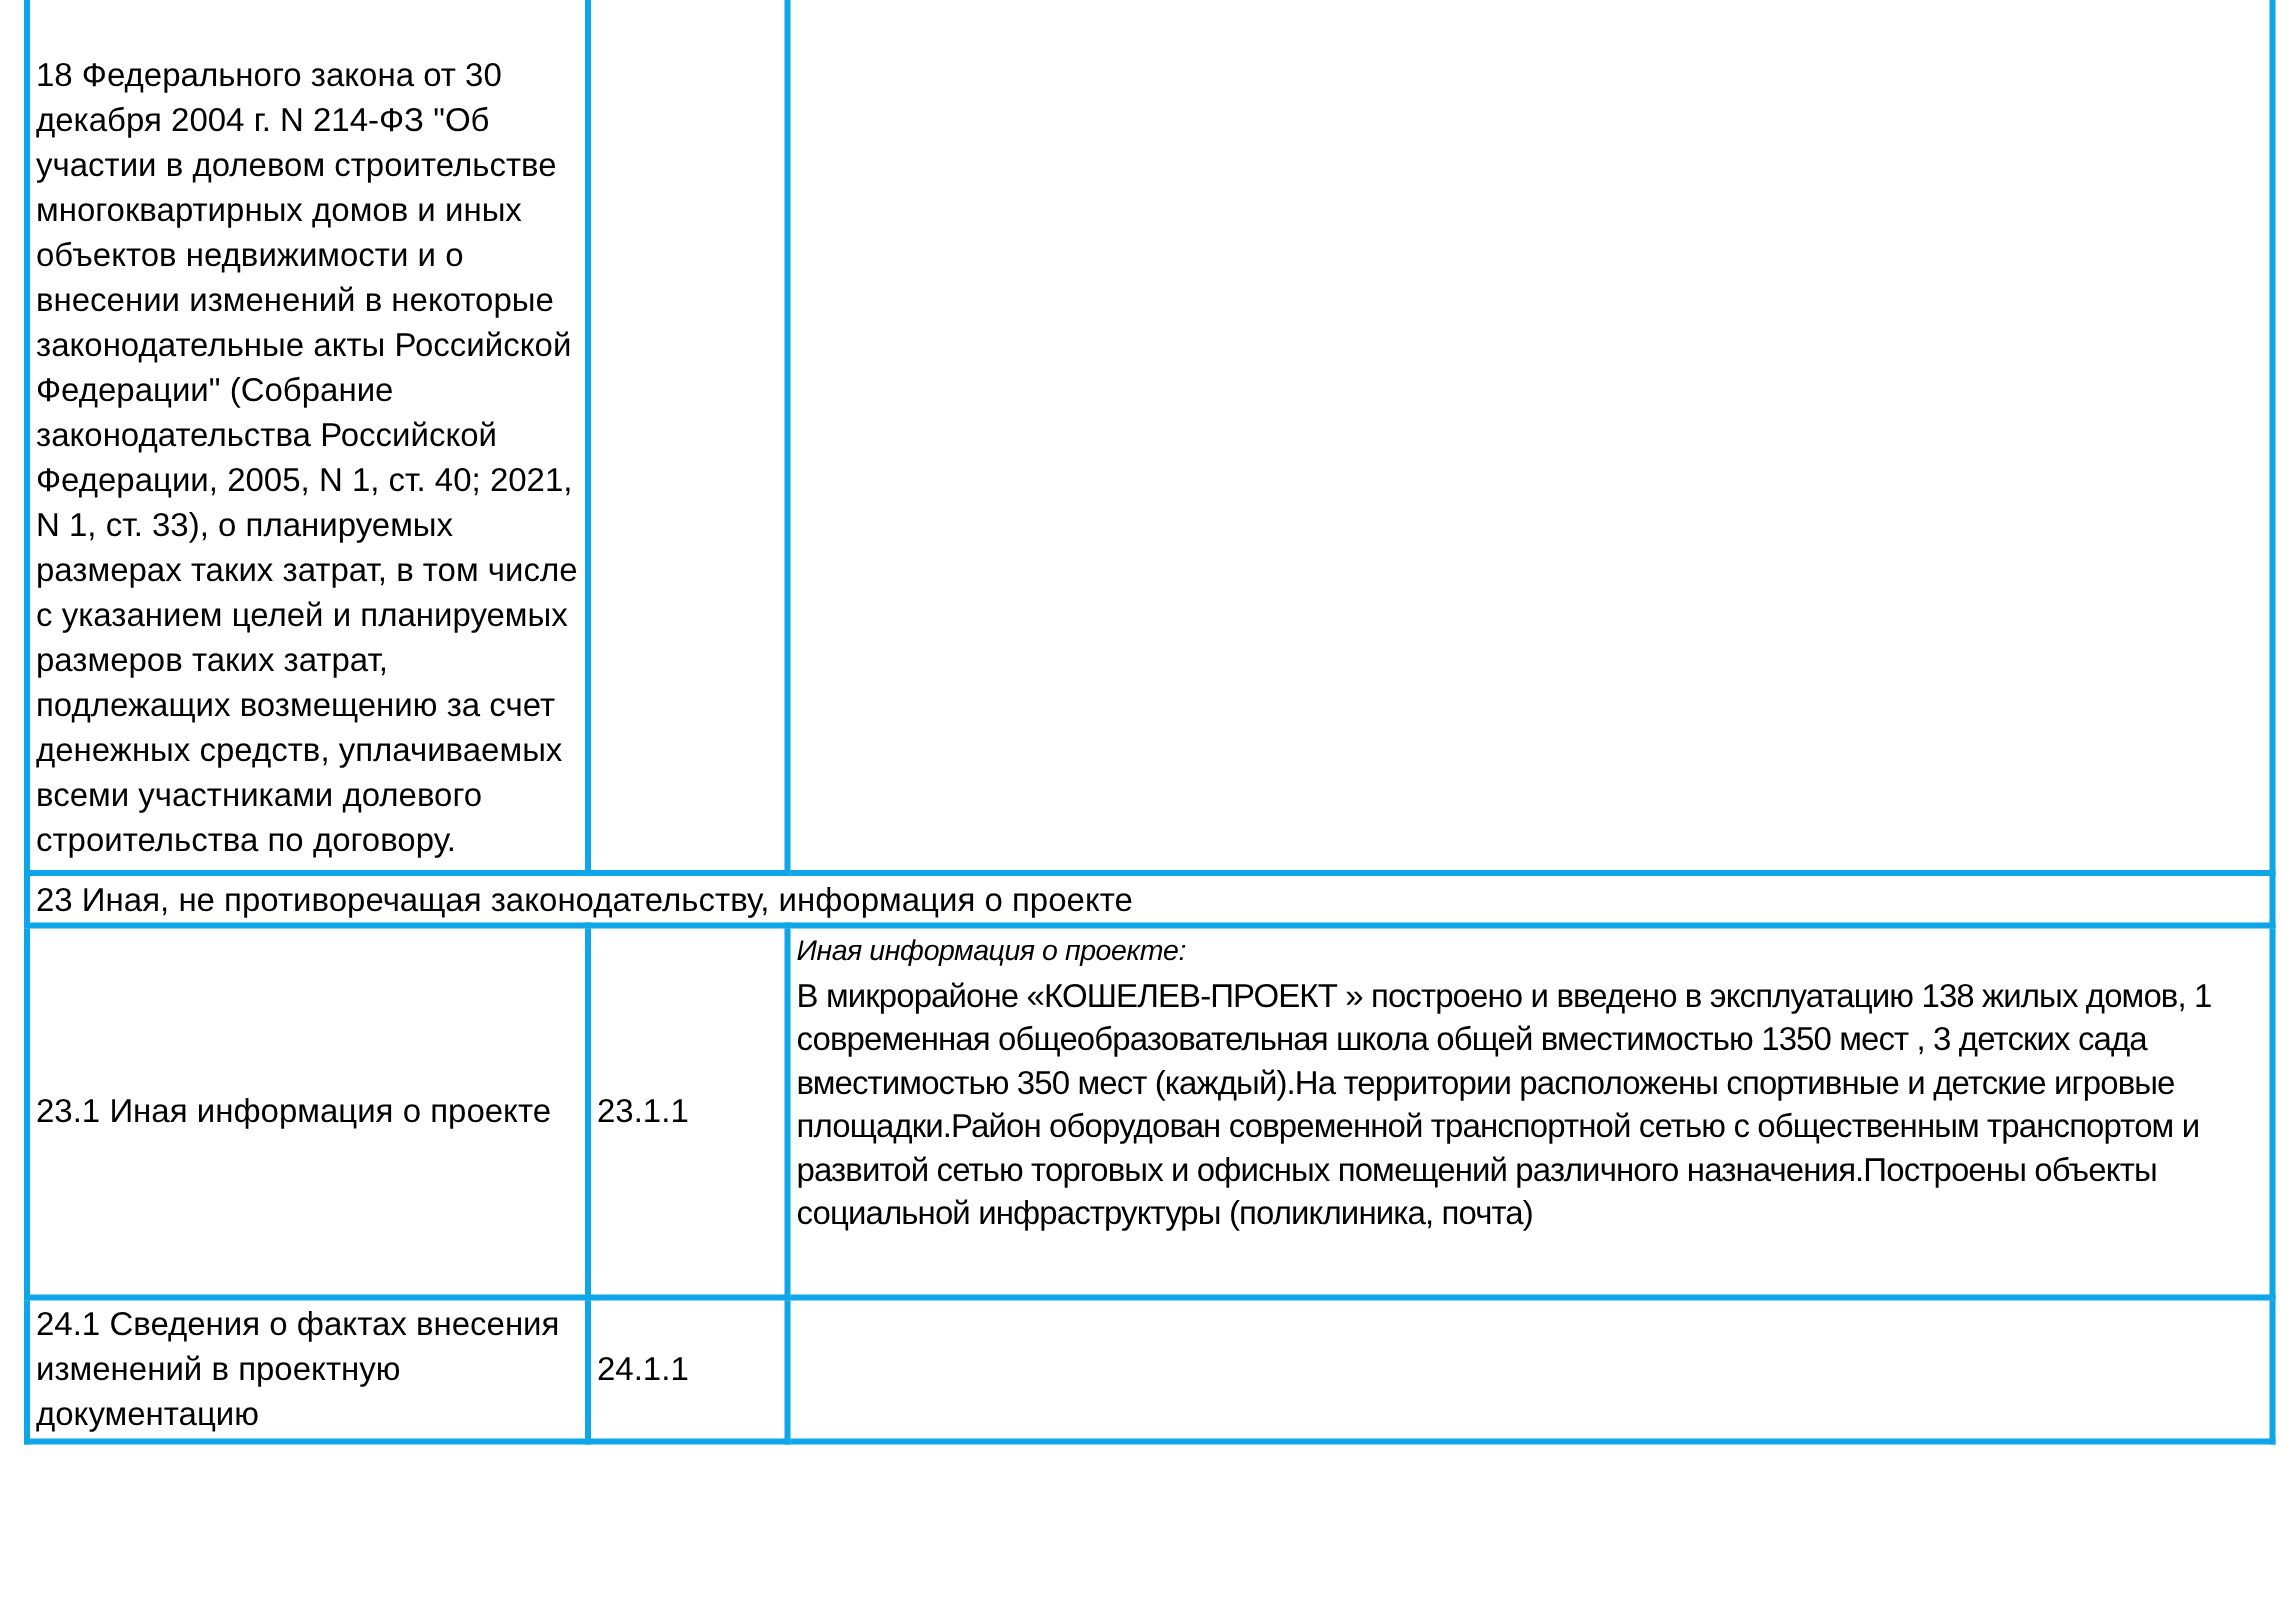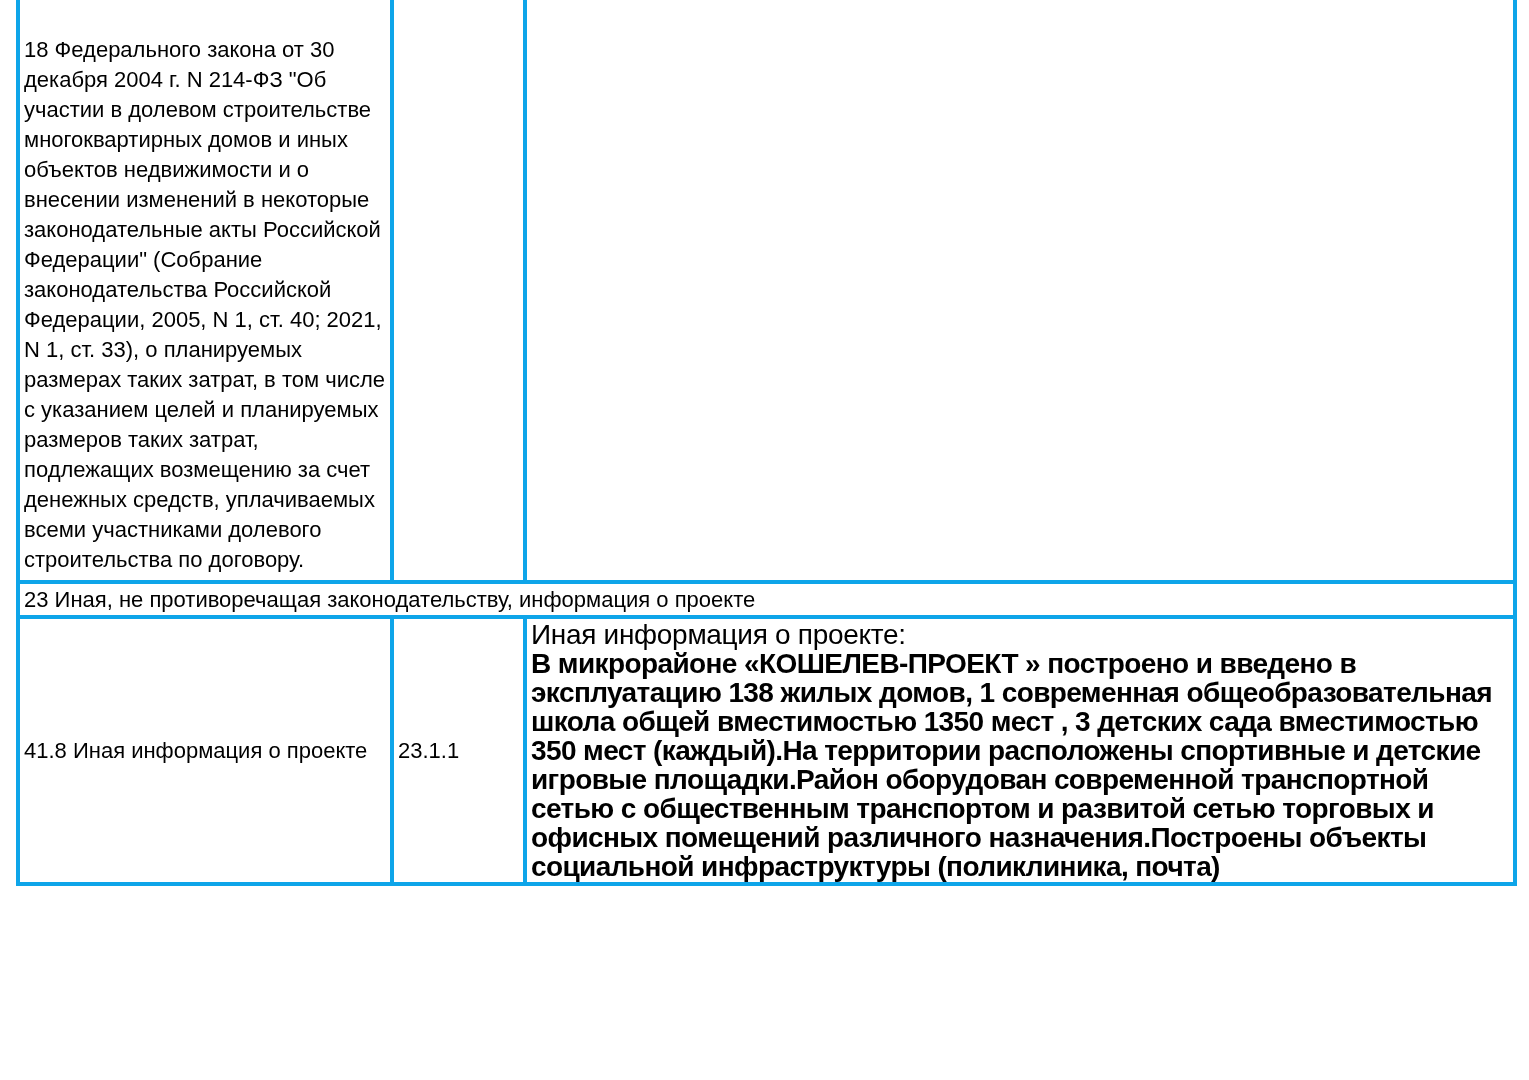--- a/index.html
+++ b/index.html
@@ -52,28 +52,29 @@
   }
   tr.row-23-1 td.cell {
     height: 242px;
   }
   tr.row-24-1 td.cell {
     height: 90px;
   }
   .va-top { vertical-align: top !important; }
   .value-cell { padding-top: 2px; }
   .value-intro {
-    font-size: 28px;
+    font-size: 19px;
     line-height: 29px;
     letter-spacing: -0.3px;
+    font-style: italic;
   }
   .value-bold {
-    font-size: 28px;
+    font-size: 22px;
     line-height: 29px;
-    font-weight: bold;
+    font-weight: normal;
     letter-spacing: -0.6px;
   }
 </style>
 </head>
 <body>
 
 <div class="page">
   <table class="doc-table">
     <colgroup>
       <col style="width:374px">
@@ -92,24 +93,31 @@
       <td class="cell">
         <span></span>
       </td>
     </tr>
 
     <tr class="row-section">
       <td class="cell" colspan="3">23 Иная, не противоречащая законодательству, информация о проекте</td>
     </tr>
 
     <tr class="row-23-1">
-      <td class="cell">41.8 Иная информация о проекте</td>
+      <td class="cell">23.1 Иная информация о проекте</td>
       <td class="cell">23.1.1</td>
       <td class="cell va-top value-cell">
         <div class="value-intro">Иная информация о проекте:</div>
         <div class="value-bold">В микрорайоне «КОШЕЛЕВ-ПРОЕКТ » построено и введено в эксплуатацию 138 жилых домов, 1 современная общеобразовательная школа общей вместимостью 1350 мест , 3 детских сада вместимостью 350 мест (каждый).На территории расположены спортивные и детские игровые площадки.Район оборудован современной транспортной сетью с общественным транспортом и развитой сетью торговых и офисных помещений различного назначения.Построены объекты социальной инфраструктуры (поликлиника, почта)</div>
       </td>
     </tr>
 
 
+    <tr class="row-24-1">
+      <td class="cell">24.1 Сведения о фактах внесения изменений в проектную документацию</td>
+      <td class="cell">24.1.1</td>
+      <td class="cell">
+        <span></span>
+      </td>
+    </tr>
   </tbody>
     </table>
 </div>
 
 </body></html>

